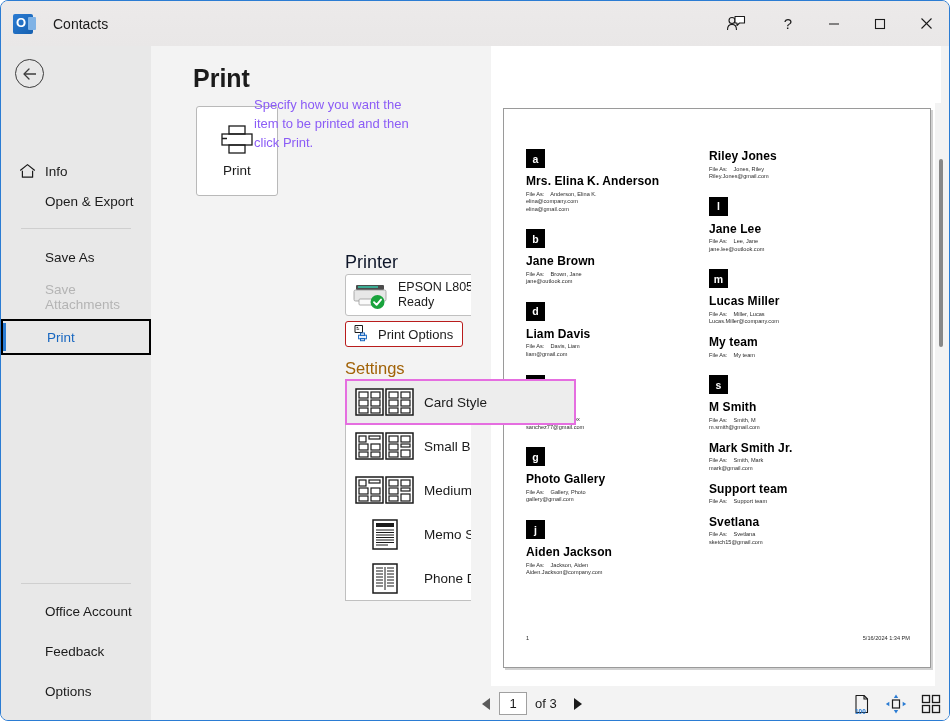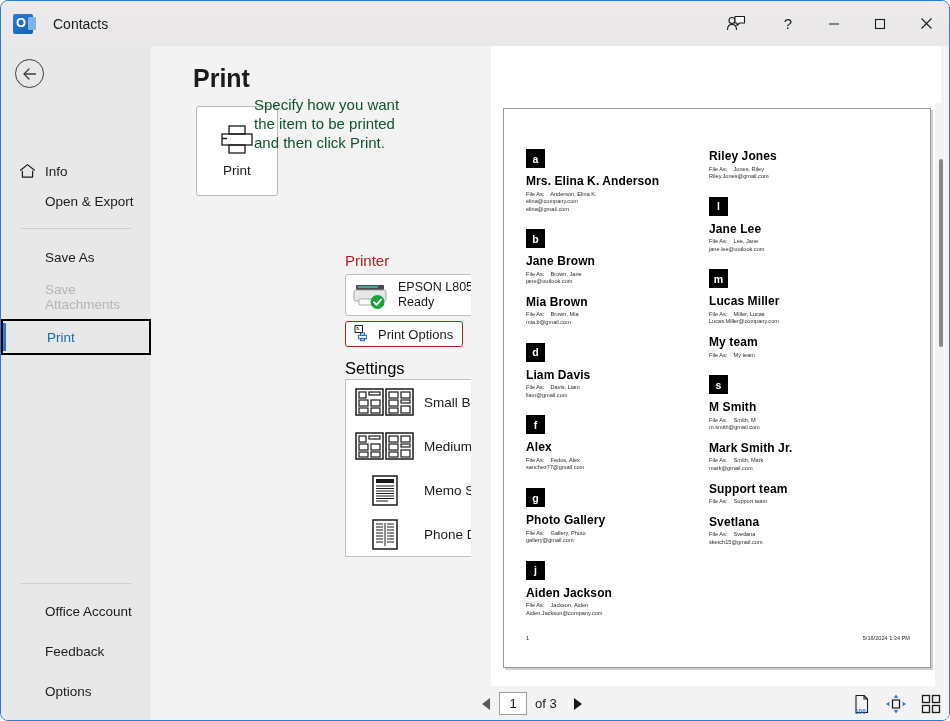--- a/index.html
+++ b/index.html
@@ -112,27 +112,27 @@
     width: 82px; height: 90px;
     background: #ffffff;
     border: 1px solid #b9b9b9;
     border-radius: 3px;
     display: flex; flex-direction: column;
     align-items: center; justify-content: center;
   }
   #print-button .lbl { font-size: 13.5px; color: #1b1b1b; margin-top: 7px; }
   #print-desc {
     position: absolute; left: 103px; top: 49px;
-    width: 160px; font-size: 15px; line-height: 19px; color: #14532d;
+    width: 160px; font-size: 13px; line-height: 19px; color: #8b5cf6;
   }
 
   
   #printer-label {
     position: absolute; left: 194px; top: 206px;
-    font-size: 15px; color: #b91c1c;
+    font-size: 18px; color: #0f172a;
   }
   #printer-info-icon {
     position: absolute; left: 411px; top: 205px;
   }
   #printer-select {
     position: absolute; left: 194px; top: 228px;
     width: 231px; height: 42px;
     background: #ffffff; border: 1px solid #c0c0c0; border-radius: 3px;
     display: flex; align-items: center;
   }
@@ -144,21 +144,21 @@
     position: absolute; left: 194px; top: 275px;
     height: 26px; padding: 0 9px 0 7px;
     background: #ffffff; border: 1px solid #b91c1c; border-radius: 3px;
     display: flex; align-items: center; gap: 7px;
     font-size: 13px; color: #1b1b1b;
   }
 
   
   #settings-label {
     position: absolute; left: 194px; top: 313px;
-    font-size: 16.5px; color: #000000;
+    font-size: 16.5px; color: #a16207;
   }
   #settings-list {
     position: absolute; left: 194px; top: 333px;
     width: 231px;
     background: #ffffff; border: 1px solid #c0c0c0;
   }
   .style-row {
     height: 44px; display: flex; align-items: center;
     font-size: 13.5px; color: #1b1b1b;
   }
@@ -414,20 +414,41 @@
           <rect x="5.6" y="11.2" width="7.8" height="3.6" fill="none" stroke="#1867c0" stroke-width="1"></rect>
           <rect x="7.5" y="14.4" width="4" height="2.3" fill="none" stroke="#1867c0" stroke-width="1"></rect>
         </svg>
       </span>
       <span>Print Options</span>
     </div>
 
     <div id="settings-label">Settings</div>
 
     <div id="settings-list">
+      <div class="style-row selected">
+        <span class="ico">
+          <svg width="60" height="30" viewBox="0 0 60 30">
+            <rect x="1" y="2" width="27" height="26" fill="#fff" stroke="#1b1b1b" stroke-width="1.5"></rect>
+            <rect x="4" y="5" width="9" height="6" fill="none" stroke="#1b1b1b" stroke-width="1.2"></rect>
+            <rect x="16" y="5" width="9" height="6" fill="none" stroke="#1b1b1b" stroke-width="1.2"></rect>
+            <rect x="4" y="13" width="9" height="6" fill="none" stroke="#1b1b1b" stroke-width="1.2"></rect>
+            <rect x="16" y="13" width="9" height="6" fill="none" stroke="#1b1b1b" stroke-width="1.2"></rect>
+            <rect x="4" y="21" width="9" height="5" fill="none" stroke="#1b1b1b" stroke-width="1.2"></rect>
+            <rect x="16" y="21" width="9" height="5" fill="none" stroke="#1b1b1b" stroke-width="1.2"></rect>
+            <rect x="31" y="2" width="27" height="26" fill="#fff" stroke="#1b1b1b" stroke-width="1.5"></rect>
+            <rect x="34" y="5" width="9" height="6" fill="none" stroke="#1b1b1b" stroke-width="1.2"></rect>
+            <rect x="46" y="5" width="9" height="6" fill="none" stroke="#1b1b1b" stroke-width="1.2"></rect>
+            <rect x="34" y="13" width="9" height="6" fill="none" stroke="#1b1b1b" stroke-width="1.2"></rect>
+            <rect x="46" y="13" width="9" height="6" fill="none" stroke="#1b1b1b" stroke-width="1.2"></rect>
+            <rect x="34" y="21" width="9" height="5" fill="none" stroke="#1b1b1b" stroke-width="1.2"></rect>
+            <rect x="46" y="21" width="9" height="5" fill="none" stroke="#1b1b1b" stroke-width="1.2"></rect>
+          </svg>
+        </span>
+        <span>Card Style</span>
+      </div>
 
       <div class="style-row">
         <span class="ico">
           <svg width="60" height="30" viewBox="0 0 60 30">
             <rect x="1" y="2" width="27" height="26" fill="#fff" stroke="#1b1b1b" stroke-width="1.5"></rect>
             <rect x="4" y="5" width="7" height="6" fill="none" stroke="#1b1b1b" stroke-width="1.2"></rect>
             <rect x="14" y="5" width="11" height="3" fill="none" stroke="#1b1b1b" stroke-width="1.2"></rect>
             <rect x="4" y="13" width="9" height="6" fill="none" stroke="#1b1b1b" stroke-width="1.2"></rect>
             <rect x="16" y="13" width="9" height="6" fill="none" stroke="#1b1b1b" stroke-width="1.2"></rect>
             <rect x="4" y="21" width="9" height="5" fill="none" stroke="#1b1b1b" stroke-width="1.2"></rect>
@@ -531,25 +552,20 @@
             </div>
           </div>
           <div class="spacer-tab"></div>
           <div>
             <div class="letter-tab">b</div>
             <div class="contact">
               <div class="cname">Jane Brown</div>
               <div class="cline">File As:    Brown, Jane</div>
               <div class="cline">jane@outlook.com</div>
             </div>
-            <div class="contact">
-              <div class="cname">Mia Brown</div>
-              <div class="cline">File As:    Brown, Mia</div>
-              <div class="cline">mia.b@gmail.com</div>
-            </div>
           </div>
           <div class="spacer-tab"></div>
           <div>
             <div class="letter-tab">d</div>
             <div class="contact">
               <div class="cname">Liam Davis</div>
               <div class="cline">File As:    Davis, Liam</div>
               <div class="cline">liam@gmail.com</div>
             </div>
           </div>

